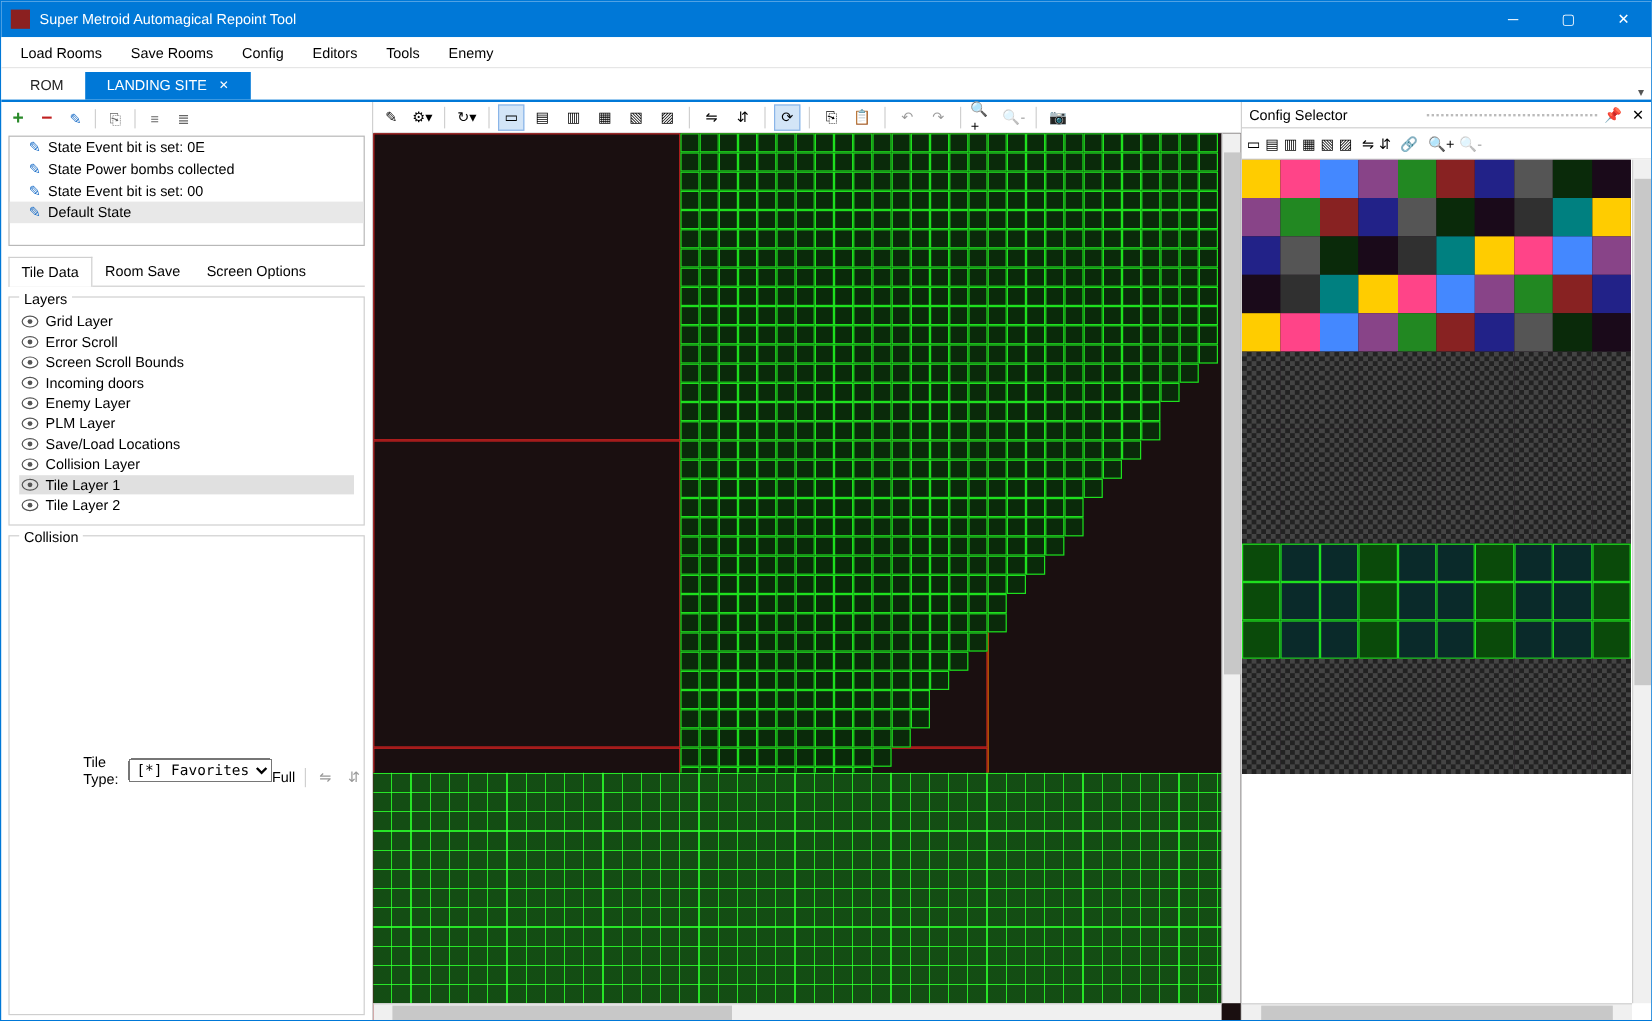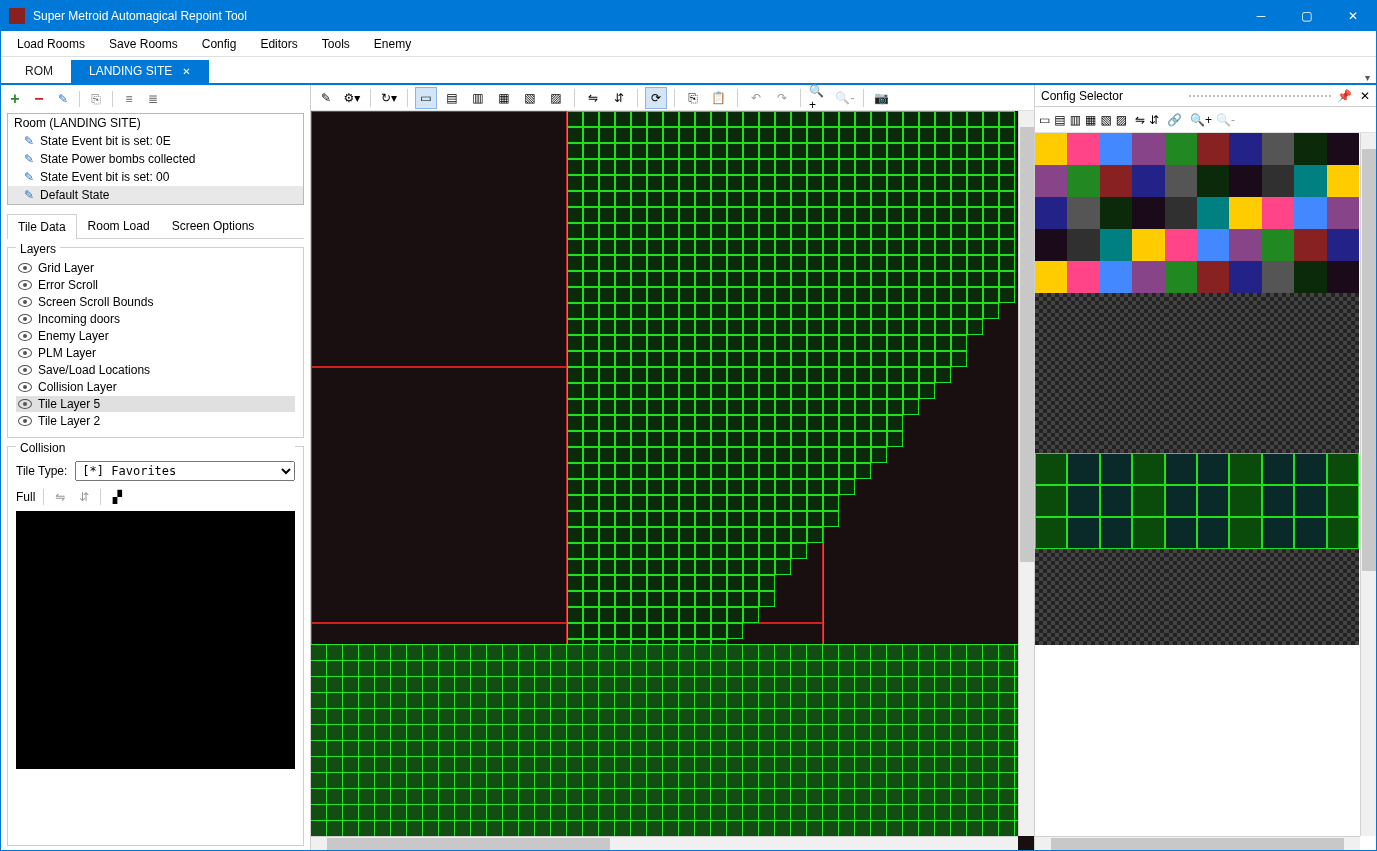--- a/index.html
+++ b/index.html
@@ -108,43 +108,40 @@
       <span class="tb minus">−</span>
       <span class="tb pencil">✎</span>
       <span style="width:1px;height:16px;background:#d0d0d0"></span>
       <span class="tb stack">⎘</span>
       <span style="width:1px;height:16px;background:#d0d0d0"></span>
       <span class="tb stack">≡</span>
       <span class="tb stack">≣</span>
     </div>
     <div class="room-list">
       <div class="item">
-          <span>Room (LANDING SITE)</span>
-        </div>
-      <div class="item">
           <span class="pencil sub">✎</span>
           <span>State Event bit is set: 0E</span>
         </div>
       <div class="item">
           <span class="pencil sub">✎</span>
           <span>State Power bombs collected</span>
         </div>
       <div class="item">
           <span class="pencil sub">✎</span>
           <span>State Event bit is set: 00</span>
         </div>
       <div class="item sel">
           <span class="pencil sub">✎</span>
           <span>Default State</span>
         </div>
     </div>
 
     <div class="subtabs" style="margin-top:4px">
       <div class="subtab active">Tile Data</div>
-      <div class="subtab">Room Load</div>
+      <div class="subtab">Room Save</div>
       <div class="subtab">Screen Options</div>
     </div>
 
     <div class="fieldset">
       <span class="fieldset-label">Layers</span>
       <div class="layers" id="layers-container">
           <div class="layer">
             <span class="eye"></span>
             <span>Grid Layer</span>
           </div>
@@ -171,30 +168,30 @@
           <div class="layer">
             <span class="eye"></span>
             <span>Save/Load Locations</span>
           </div>
           <div class="layer">
             <span class="eye"></span>
             <span>Collision Layer</span>
           </div>
           <div class="layer sel">
             <span class="eye"></span>
-            <span>Tile Layer 5</span>
+            <span>Tile Layer 1</span>
           </div>
           <div class="layer">
             <span class="eye"></span>
             <span>Tile Layer 2</span>
           </div>
         </div>
     </div>
 
-    <div class="fieldset" style="flex:1;display:flex;flex-direction:column">
+    <div class="fieldset" style="flex:1;display:flex;flex-direction:row">
       <span class="fieldset-label">Collision</span>
       <div class="sel-row">
         <span>Tile Type:</span>
         <select><option>[*] Favorites</option></select>
       </div>
       <div class="mini-toolbar" style="margin-top:6px">
         <span>Full</span>
         <span style="width:1px;height:16px;background:#d0d0d0"></span>
         <span class="tb" style="color:#999">⇋</span>
         <span class="tb" style="color:#999">⇵</span>

